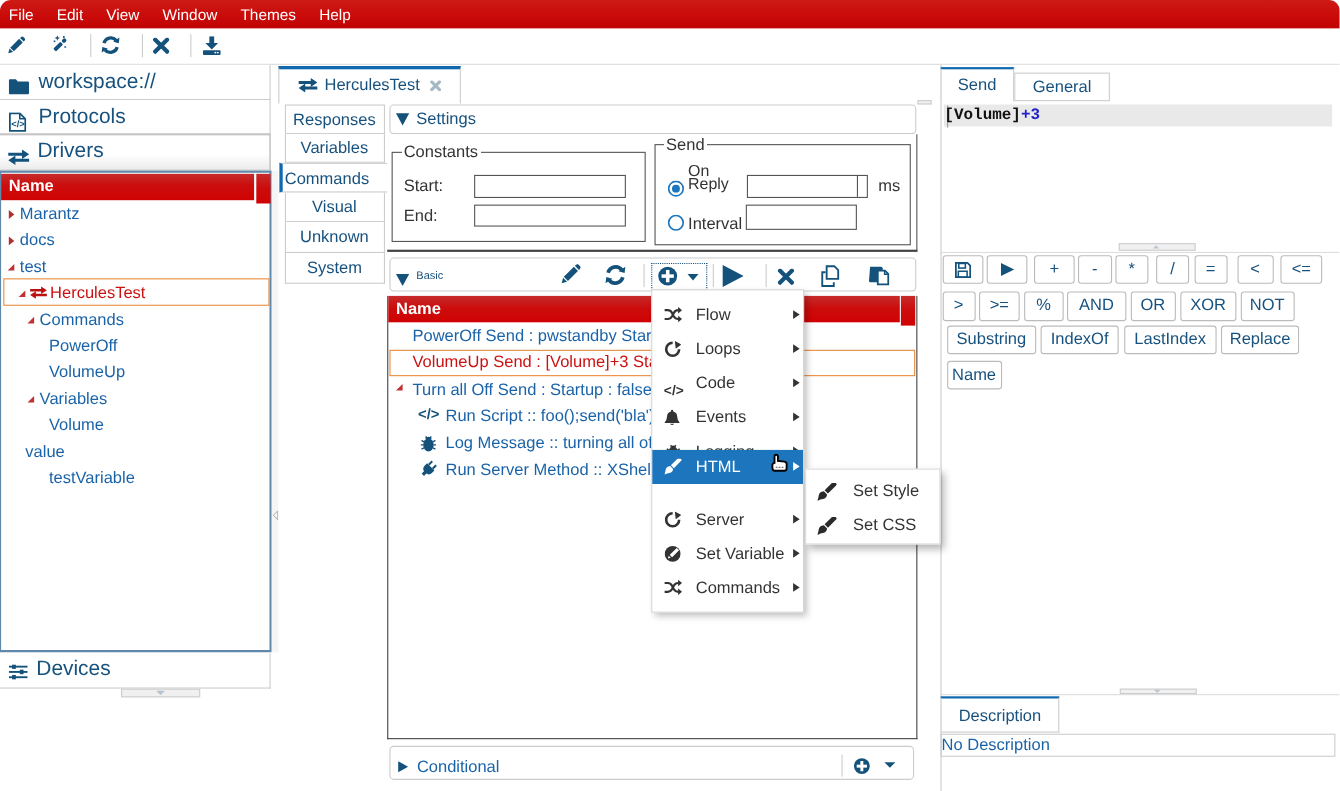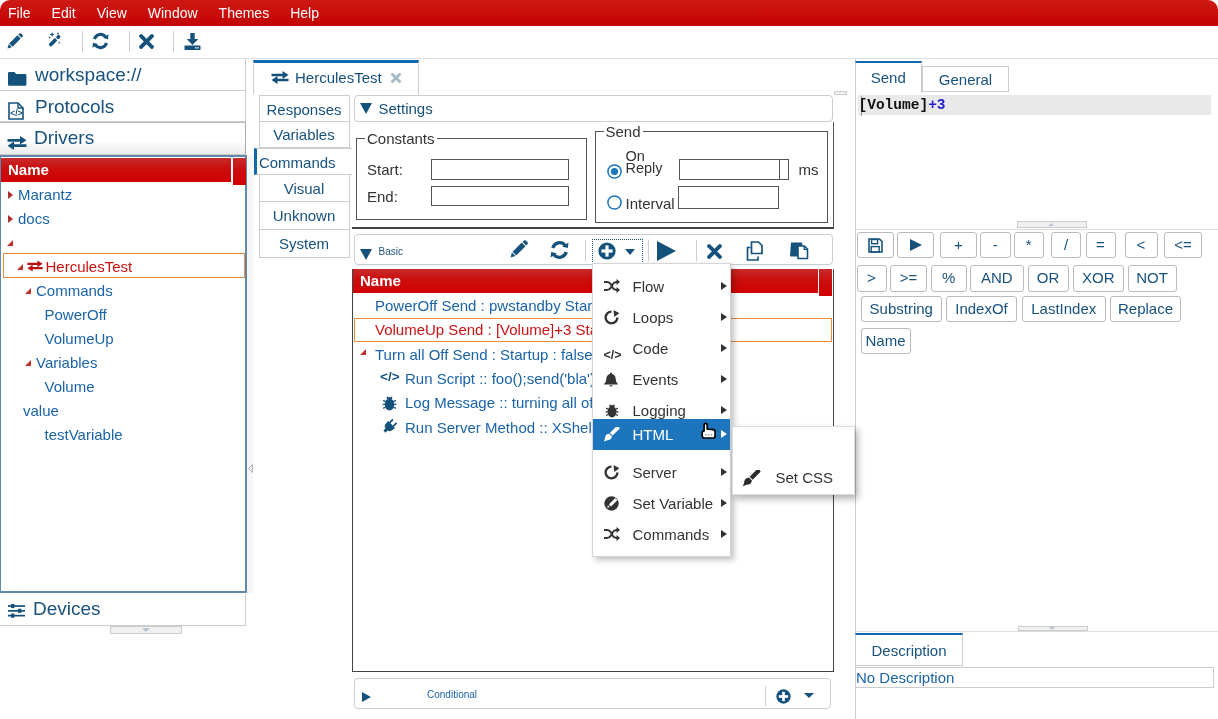--- a/index.html
+++ b/index.html
@@ -157,20 +157,21 @@
     <rect x="3" y="9.6" width="3.4" height="4.1" fill="#14527c"></rect>
   </svg>
 
   <div id="treepanel" class="abs">
     <div id="treehdr">Name</div>
     <div id="treehdr2"></div>
     <div class="trow" style="top:26px; padding-left:17px;">Marantz</div>
     <div class="tri-r" style="left:7px; top:34px;"></div>
     <div class="trow" style="top:50px; padding-left:17px;">docs</div>
     <div class="tri-r" style="left:7px; top:58px;"></div>
+    <div class="trow" style="top:74px; padding-left:17px;">test</div>
     <div class="tri-e" style="left:5.5px; top:83px;"></div>
     <div class="trow" style="top:98px; padding-left:44.5px; color:#cc1111;">HerculesTest</div>
     <div class="tri-e" style="left:16px; top:107px;"></div>
     <svg class="abs" style="left:25.5px; top:101.5px;" width="16" height="14" viewBox="0 0 20 14">
       <path d="M0.5 2.9 h12.5 v-2.9 l6.5 4.3 -6.5 4.3 v-2.9 h-12.5 z" fill="#bb1111"></path>
       <path d="M19.5 11.1 h-12.5 v2.9 l-6.5 -4.3 6.5 -4.3 v2.9 h12.5 z" fill="#bb1111"></path>
     </svg>
     <div class="abs" style="left:2px; top:96px; width:242px; height:25px; border:1px solid #e98b3c;"></div>
     <div class="trow" style="top:122px; padding-left:35px;">Commands</div>
     <div class="tri-e" style="left:23.5px; top:131px;"></div>
@@ -317,21 +318,21 @@
       <g transform="rotate(45 8.5 8.5)">
         <rect x="5" y="1" width="1.8" height="4.5" fill="#14527c"></rect>
         <rect x="10" y="1" width="1.8" height="4.5" fill="#14527c"></rect>
         <path d="M3.8 5.5 h9.4 v3 q0 3.5 -3.2 4.2 v3 h-3 v-3 q-3.2 -0.7 -3.2 -4.2 z" fill="#14527c"></path>
       </g>
     </svg>
   </div>
 
   <div class="exphead" style="left:354px; top:678px; width:477px; height:31px;"></div>
   <div class="rtri" style="left:362px; top:692px;"></div>
-  <div class="abs" style="left:379px; top:689px; font-size:10px; color:#1a63a8;margin-left:48px;">Conditional</div>
+  <div class="abs" style="left:379px; top:689px; font-size:15px; color:#1a63a8;">Conditional</div>
   <div class="abs" style="left:764.5px; top:686px; width:1px; height:20px; background:#ccc;"></div>
   <svg class="abs" style="left:775.5px; top:689px;" width="15" height="15" viewBox="0 0 18 18">
     <circle cx="9" cy="9" r="8.6" fill="#14527c"></circle>
     <rect x="7.4" y="3.4" width="3.2" height="11.2" fill="#fff"></rect>
     <rect x="3.4" y="7.4" width="11.2" height="3.2" fill="#fff"></rect>
   </svg>
   <div class="abs" style="left:804px; top:692.5px; width:0; height:0; border-left:5px solid transparent; border-right:5px solid transparent; border-top:5.5px solid #14527c;"></div>
 
   <div class="handle" style="left:833.5px; top:90.5px; width:13px; height:4.5px;"></div>
 
@@ -424,21 +425,21 @@
       <path d="M5.5 4.2 a3.2 3.2 0 0 1 6 0 z" fill="#333"></path>
       <g stroke="#333" stroke-width="1.3" fill="none">
         <path d="M4.4 6.6 L2.2 5.4 M4 9.4 L1.6 9.4 M4.4 12.2 L2.2 13.4"></path>
         <path d="M12.6 6.6 L14.8 5.4 M13 9.4 L15.4 9.4 M12.6 12.2 L14.8 13.4"></path>
         <path d="M6.9 3.2 L6 1.8 M10.1 3.2 L11 1.8"></path>
       </g>
       </svg>
         <span class="lab">Logging</span>
         <span class="marrow"></span>
       </div>
-    <div class="mitem" style="top:155px; background:#1d76bd; color:#fff;">
+    <div class="mitem" style="top:145px; background:#1d76bd; color:#fff;">
         <svg class="micon" width="16" height="15" viewBox="0 0 16 15">
       <path d="M15.2 0.3 q0.9 0.8-0.2 1.9 l-6.4 6.4 -2.7-2.7 6.4-6.4 q1.1-1.1 1.9-0.2 z" fill="#fff"></path>
       <path d="M5.3 6.7 l2.6 2.6 q-0.3 3.2-3.3 3.6 q-2.3 0.3-3.9 1.3 q-0.9 0.5-0.5-0.6 q0.7-1.6 0.9-3.3 q0.4-3.2 4.2-3.6 z" fill="#fff"></path>
       </svg>
         <span class="lab">HTML</span>
         <span class="marrow" style="border-left-color:#fff;"></span>
       <svg style="position:absolute; left:107px; top:3px;" width="17" height="17" viewBox="0 0 17 17">
         <path d="M4.3 16 q-1.9 0 -2 -1.8 l-0.2 -2.6 q-0.1 -2.6 2 -2.8 l0 -5.7 q0 -1.7 1.55 -1.7 q1.55 0 1.55 1.7 l0 3.9 5.9 0.7 q2.1 0.3 2.05 2.4 l-0.1 4.1 q-0.05 1.8 -1.95 1.8 z" fill="#fff" stroke="#000" stroke-width="1.7"></path>
         <g stroke="#777" stroke-width="1">
             <path d="M5.2 12.9 h1.6 M7.9 12.9 h1.6 M10.6 12.9 h1.6"></path>
@@ -470,20 +471,27 @@
           </g>
       <path d="M12.5 0 l3.5 3 -3.5 3 z" fill="#333"></path>
           <path d="M12.5 8 l3.5 3 -3.5 3 z" fill="#333"></path>
       </svg>
         <span class="lab">Commands</span>
         <span class="marrow"></span>
       </div>
   </div>
 
   <div id="submenu" class="abs">
+    <div class="mitem" style="top:4px; width:122px;">
+        <svg class="micon" style="left:10px;" width="18" height="17" viewBox="0 0 16 15">
+      <path d="M15.2 0.3 q0.9 0.8-0.2 1.9 l-6.4 6.4 -2.7-2.7 6.4-6.4 q1.1-1.1 1.9-0.2 z" fill="#2b2b2b"></path>
+      <path d="M5.3 6.7 l2.6 2.6 q-0.3 3.2-3.3 3.6 q-2.3 0.3-3.9 1.3 q-0.9 0.5-0.5-0.6 q0.7-1.6 0.9-3.3 q0.4-3.2 4.2-3.6 z" fill="#2b2b2b"></path>
+      </svg>
+        <span class="lab" style="left:43px;">Set Style</span>
+      </div>
     <div class="mitem" style="top:35px; width:122px;">
         <svg class="micon" style="left:10px;" width="18" height="17" viewBox="0 0 16 15">
       <path d="M15.2 0.3 q0.9 0.8-0.2 1.9 l-6.4 6.4 -2.7-2.7 6.4-6.4 q1.1-1.1 1.9-0.2 z" fill="#2b2b2b"></path>
       <path d="M5.3 6.7 l2.6 2.6 q-0.3 3.2-3.3 3.6 q-2.3 0.3-3.9 1.3 q-0.9 0.5-0.5-0.6 q0.7-1.6 0.9-3.3 q0.4-3.2 4.2-3.6 z" fill="#2b2b2b"></path>
       </svg>
         <span class="lab" style="left:43px;">Set CSS</span>
       </div>
   </div>
 
 </div>

